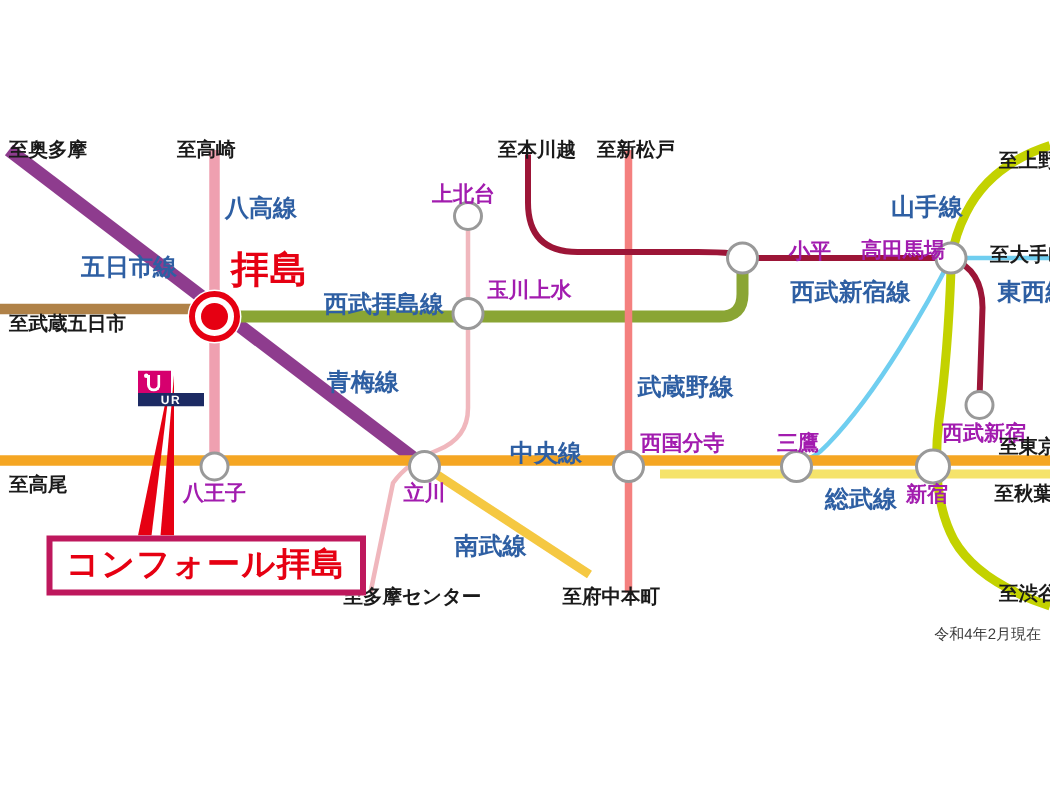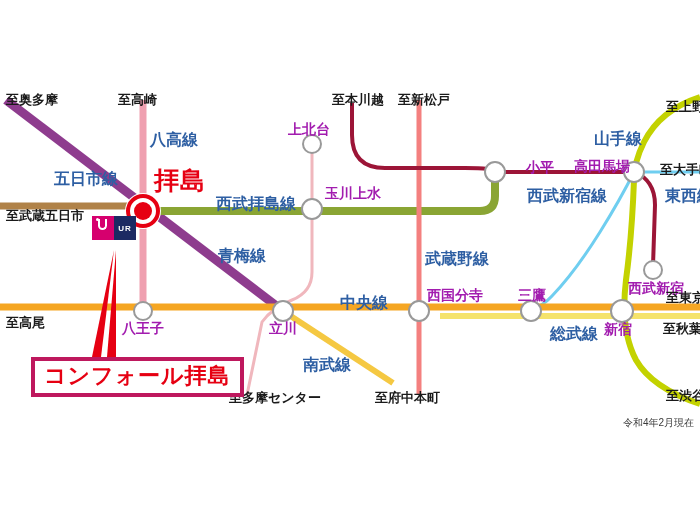--- a/index.html
+++ b/index.html
@@ -64,25 +64,26 @@
     color: #e60012;
     font-size: 22px;
     font-weight: bold;
     letter-spacing: 1px;
     line-height: 1;
   }
   
   #ur-badge {
     position: absolute;
     left: 92px;
-    top: 216px;
+    top: 247px;
     width: 44px;
     height: 24px;
     display: flex;
     overflow: hidden;
+    flex-direction: column;
   }
   #ur-badge .ur-left {
     width: 22px;
     height: 100%;
     background: #d6006e;
     position: relative;
   }
   #ur-badge .ur-left .u-mark {
     position: absolute;
     left: 6px;

